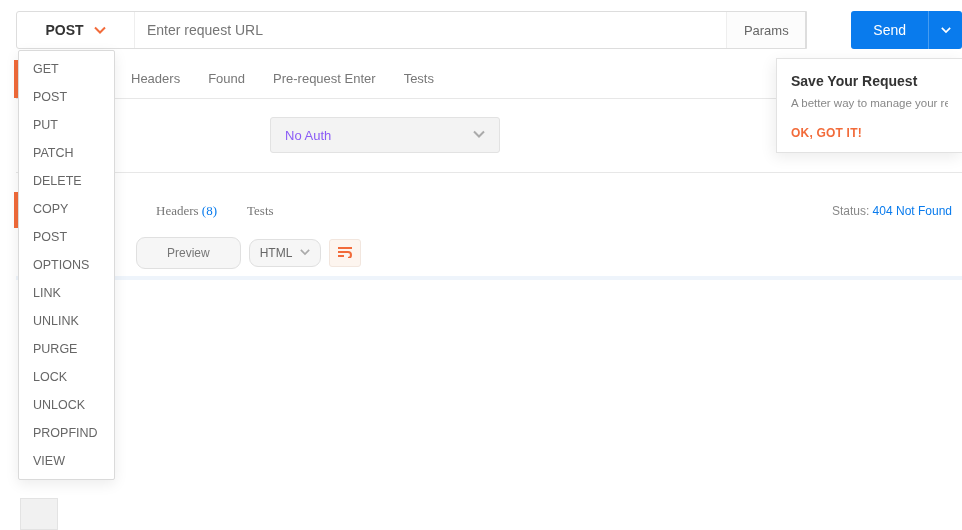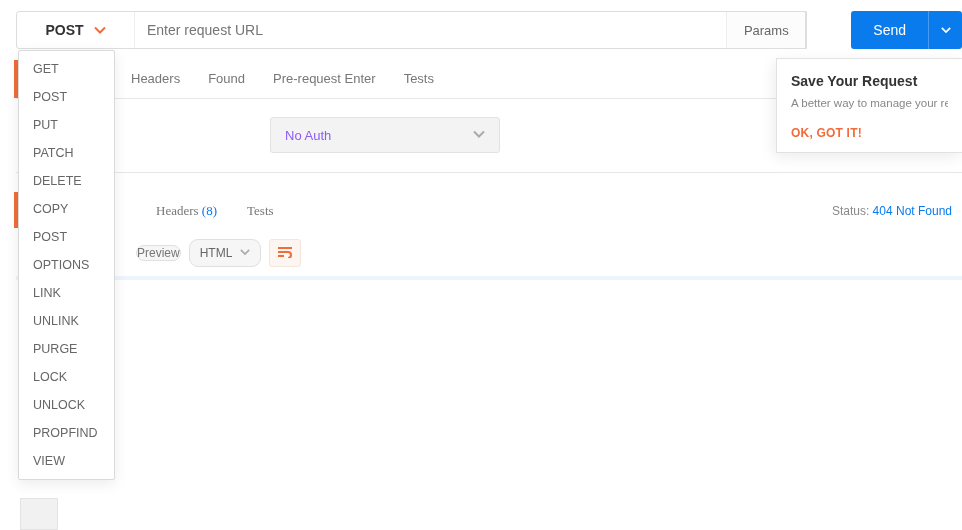--- a/index.html
+++ b/index.html
@@ -29,21 +29,21 @@
 
   
   .res-tabs { position: absolute; top: 192px; left: 16px; right: 0; height: 38px; display: flex; align-items: center; padding-left: 140px; gap: 30px; color: #777; font-size: 13px; }
   .res-tabs .tab { cursor: pointer; font-family: Liberation Serif, serif; }
   .res-tabs .count { color: #097bed; }
   .status { margin-left: auto; margin-right: 10px; font-size: 12px; color: #888; }
   .status .code { color: #097bed; }
 
   
   .res-toolbar { position: absolute; top: 236px; left: 16px; right: 0; height: 34px; display: flex; align-items: center; gap: 8px; padding-left: 120px; }
-  .preview-btn { height: 16px; padding: 0 0; border: 1px solid #e0e0e0; background: #f6f6f6; color: #777; font-size: 12px; border-radius: 9px; cursor: pointer; display:flex; align-items:center; }
+  .preview-btn { height: 32px; padding: 0 30px; border: 1px solid #e0e0e0; background: #f6f6f6; color: #777; font-size: 12px; border-radius: 9px; cursor: pointer; display:flex; align-items:center; }
   .html-btn { height: 28px; padding: 0 10px; border: 1px solid #e0e0e0; background: #f6f6f6; color: #666; font-size: 12px; border-radius: 9px; display: flex; align-items: center; gap: 8px; cursor: pointer; }
   .wrap-btn { height: 28px; width: 32px; border: 1px solid #f2e6de; background: #fdf5ef; border-radius: 3px; display: flex; align-items: center; justify-content: center; cursor: pointer; }
 
   
   .res-body { position: absolute; top: 276px; left: 16px; right: 0; bottom: 0; font-family: Menlo, Consolas, monospace; font-size: 12px; color: #333; }
   .res-line { padding: 2px 0 2px 118px; }
   .res-line.hl { background: #eef4fb; }
 
   
   .orange-bar1 { position: absolute; left: 14px; top: 60px; width: 4px; height: 38px; background: #f26b3a; }

